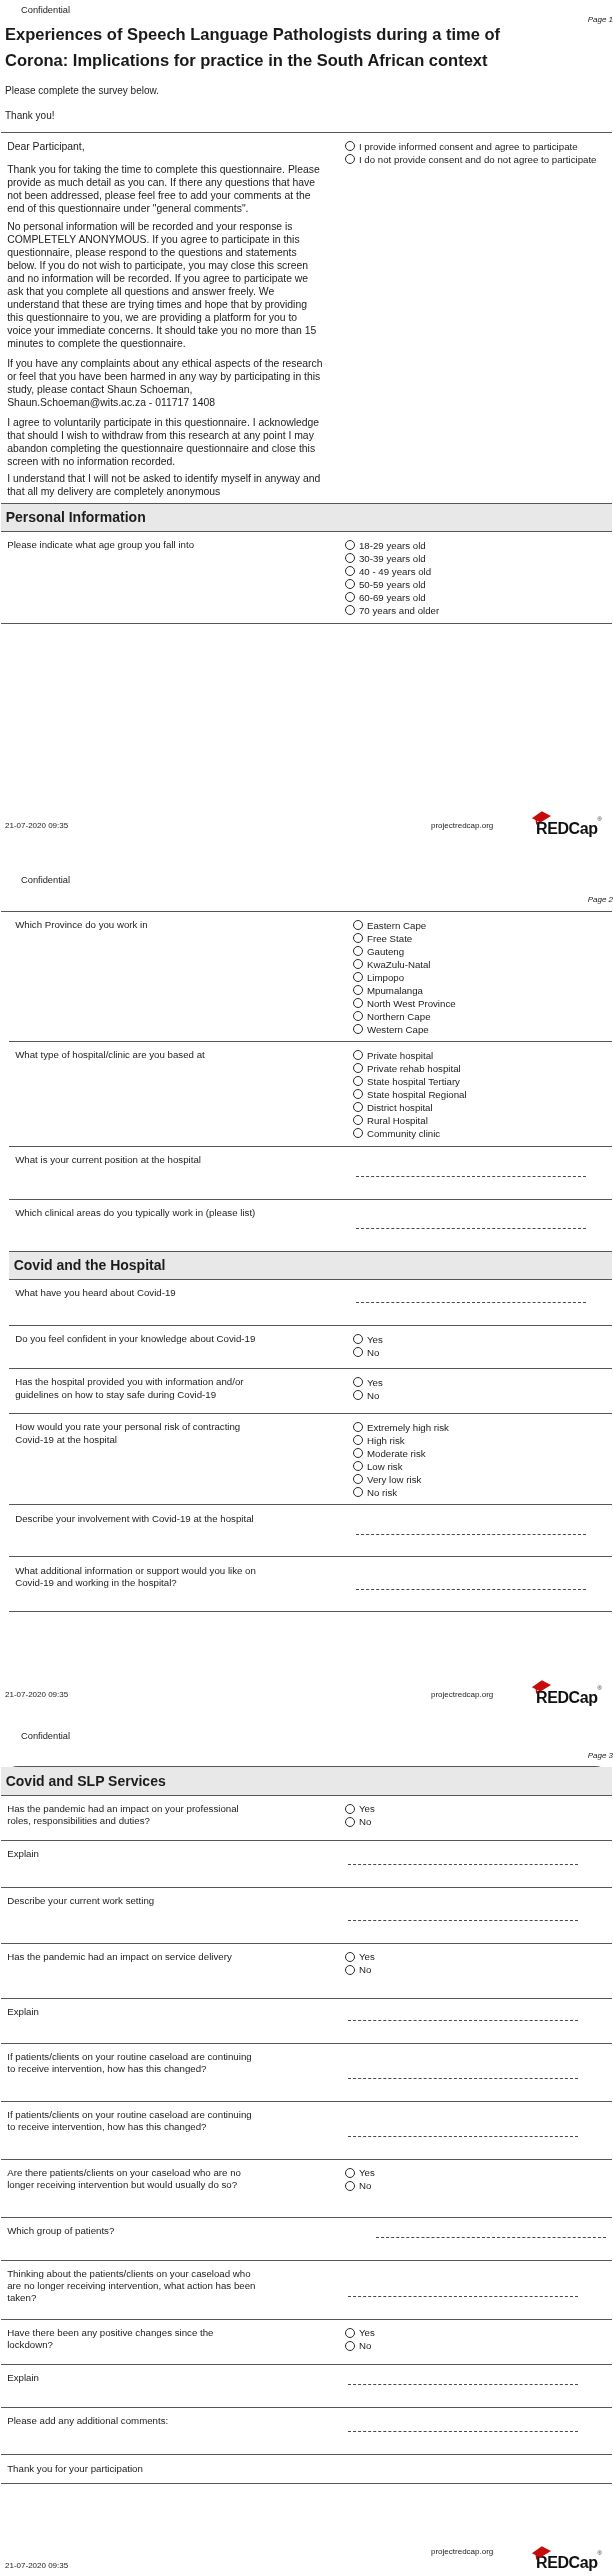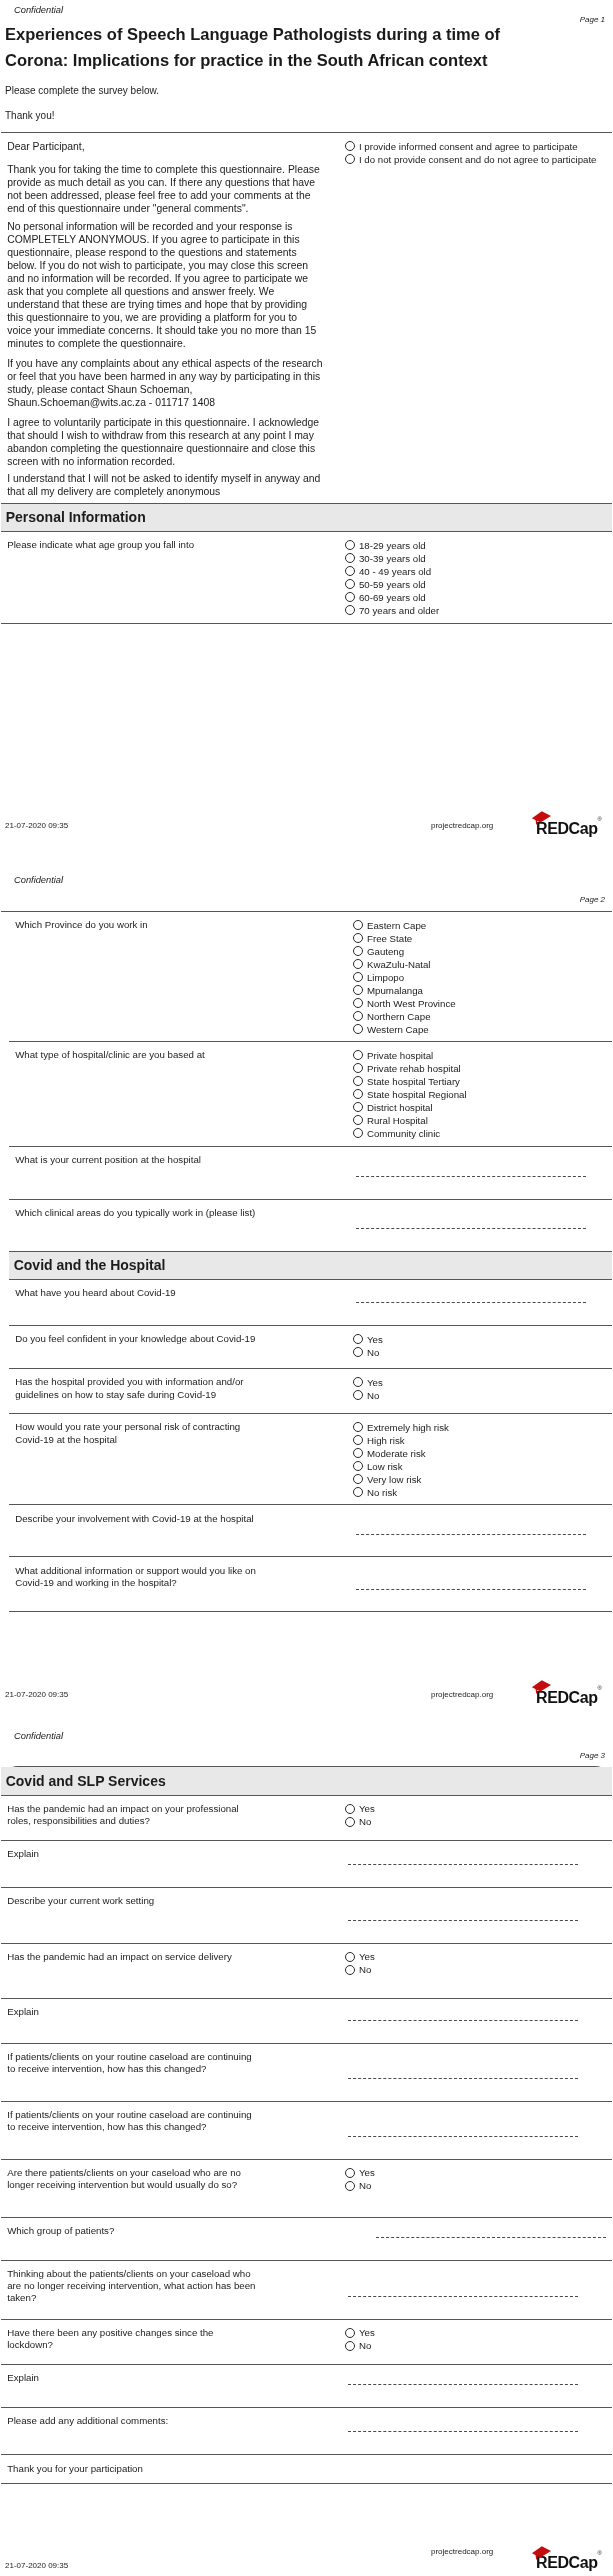--- a/index.html
+++ b/index.html
@@ -3,25 +3,25 @@
 <meta charset="utf-8">
 <style>
   html,body{margin:0;padding:0;background:#ffffff;}
   body{width:613px;font-family:"Liberation Sans",sans-serif;color:#1c1c1c;-webkit-font-smoothing:antialiased;}
   .sheet{position:relative;width:613px;height:2576px;background:#fff;overflow:hidden;}
   .page{position:absolute;left:0;width:613px;}
   #pg1{top:0;height:850px;}
   #pg2{top:850px;height:869px;}
   #pg3{top:1719px;height:857px;}
 
-  .confidential{font-style:italic;font-size:9.3px;margin-left:14px;}
+  .confidential{font-size:9.3px;margin-left:21px;}
   #pg1 .confidential{padding-top:5px;}
   #pg2 .confidential{padding-top:25px;}
   #pg3 .confidential{padding-top:12.2px;}
-  .page-num{position:absolute;right:8px;font-style:italic;font-size:8px;}
+  .page-num{position:absolute;right:0;font-style:italic;font-size:8px;}
   #pg1 .page-num{top:15px;}
   #pg2 .page-num{top:45px;}
   #pg3 .page-num{top:32px;}
 
   .doc-title{margin:5.8px 5px 0 5px;width:496px;font-size:16.5px;line-height:26px;font-weight:700;color:#1a1a1a;}
   .intro{margin:12.2px 0 0 5px;font-size:10px;}
   .thanks{margin:14.4px 0 0 5px;font-size:10px;}
 
   .qtable{margin:10.8px 1.4px 0 1.4px;border-top:1.4px solid #565656;border-bottom:0;}
   #pg2 .qtable{margin-top:26px;padding-left:8px;}

